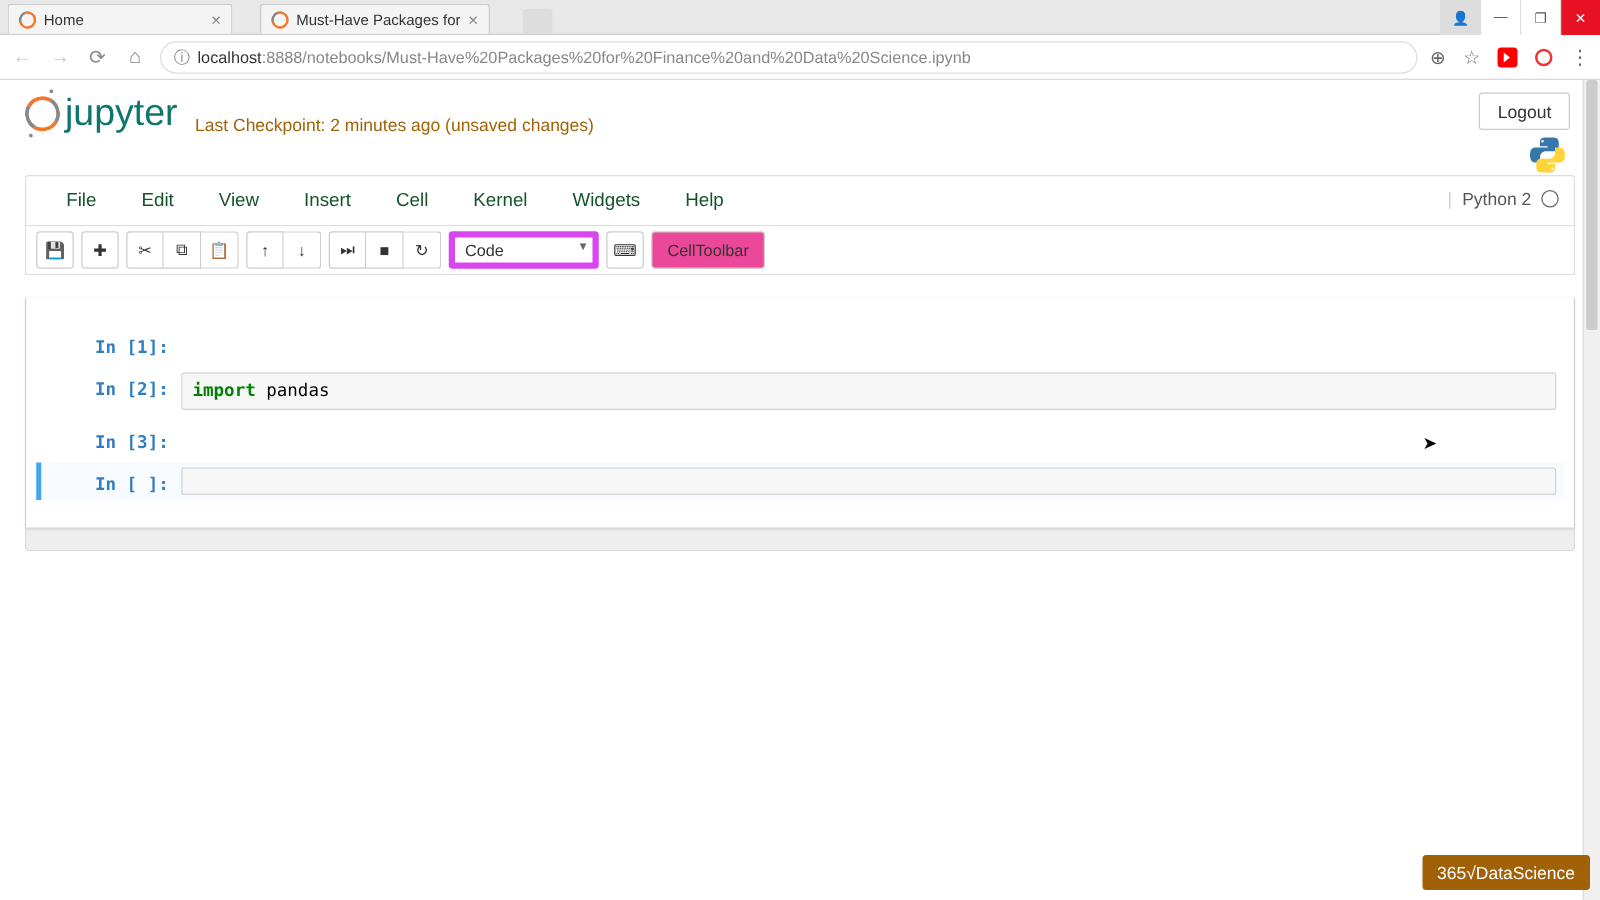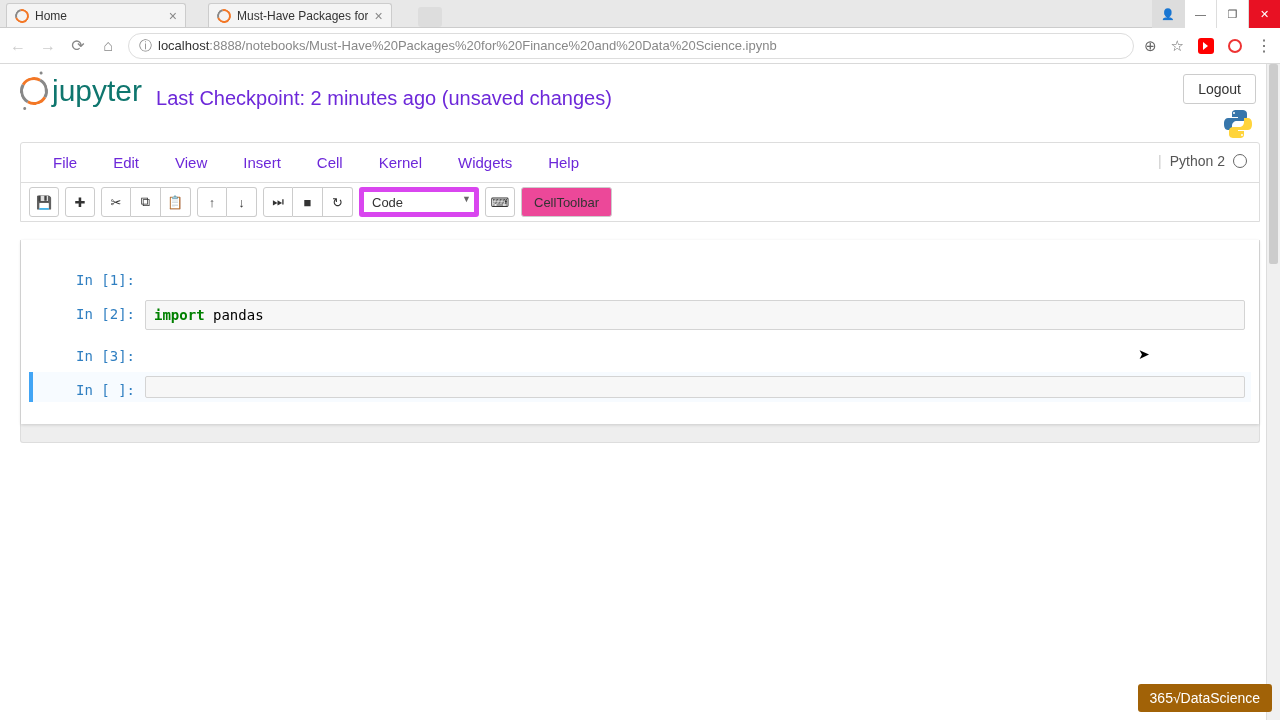--- a/index.html
+++ b/index.html
@@ -39,29 +39,29 @@
 
 
 .jp-header { padding: 10px 20px 0 20px; position: relative; }
 .jp-header-row { display: flex; align-items: baseline; gap: 14px; flex-wrap: wrap; }
 .jp-logo { display: flex; align-items: center; gap: 4px; font-size: 30px; color: #0f766e; font-family: Arial; }
 .jp-logo-icon { width: 28px; height: 28px; border: 3px solid #f37726; border-radius: 50%; border-left-color: #888; border-right-color: #888; transform: rotate(-15deg); position: relative; }
 .jp-logo-icon::before, .jp-logo-icon::after { content: ""; position: absolute; width: 3px; height: 3px; background: #888; border-radius: 50%; }
 .jp-logo-icon::before { top: -6px; right: -2px; }
 .jp-logo-icon::after { bottom: -5px; left: -4px; }
 .jp-title { font-size: 22px; color: #333; font-weight: normal; }
-.jp-checkpoint { font-size: 20px; color: #6d28d9; }
+.jp-checkpoint { font-size: 14px; color: #a16207; }
 .jp-logout { position: absolute; right: 24px; top: 10px; background: #fff; border: 1px solid #ccc; border-radius: 3px; padding: 6px 14px; font-size: 14px; cursor: pointer; color: #333; }
 .jp-python { position: absolute; right: 26px; top: 44px; }
 .jp-python svg { width: 32px; height: 32px; }
 
 
 .jp-menubar-wrap { border: 1px solid #ddd; margin: 32px 20px 0 20px; border-top-left-radius: 3px; border-top-right-radius: 3px; position: relative; }
 .jp-menubar { display: flex; padding: 0 14px; height: 40px; align-items: center; border-bottom: 1px solid #ddd; }
-.menu-item { padding: 0 18px; font-size: 15px; color: #6d28d9; cursor: pointer; }
+.menu-item { padding: 0 18px; font-size: 15px; color: #14532d; cursor: pointer; }
 .kernel-ind { position: absolute; right: 12px; top: 10px; display: flex; align-items: center; gap: 8px; font-size: 14px; color: #555; }
 .kernel-ind .circ { width: 14px; height: 14px; border: 1px solid #666; border-radius: 50%; }
 .kernel-ind .sep { color: #ccc; }
 
 
 .jp-toolbar { display: flex; padding: 4px 8px; gap: 6px; align-items: center; background: #fff; }
 .tb-group { display: flex; }
 .tb-btn { width: 30px; height: 30px; border: 1px solid #ccc; background: #fff; display: flex; align-items: center; justify-content: center; cursor: pointer; font-size: 13px; color: #333; }
 .tb-group .tb-btn + .tb-btn { border-left: none; }
 .tb-group .tb-btn:first-child { border-top-left-radius: 3px; border-bottom-left-radius: 3px; }
@@ -69,21 +69,21 @@
 .tb-select { height: 30px; border: 5px solid #d946ef; border-radius: 3px; padding: 0 22px 0 8px; background: #fff; font-size: 13px; color: #333; appearance: none; position: relative; min-width: 120px; }
 .select-wrap { position: relative; }
 .select-wrap::after { content: "▼"; position: absolute; right: 8px; top: 7px; font-size: 9px; color: #666; pointer-events: none; }
 .tb-text-btn { height: 30px; border: 1px solid #ccc; border-radius: 3px; padding: 0 12px; background: #ec4899; font-size: 13px; color: #333; cursor: pointer; }
 
 
 .notebook-bg { background: #eee; margin: 0 20px; border: 1px solid #ddd; border-top: none; padding: 0; border-bottom-left-radius: 3px; border-bottom-right-radius: 3px; }
 .notebook { background: #fff; margin: 18px 0; padding: 18px 8px; box-shadow: 0 1px 3px rgba(0,0,0,0.15); }
 .cell { display: flex; margin: 4px 0; padding: 4px 6px; }
 .cell.selected { border-left: 4px solid #42a5f5; padding-left: 2px; background: #f7fbff; }
-.prompt { width: 110px; text-align: right; padding: 6px 10px 0 0; font-family: "Consolas", monospace; font-size: 14px; color: #307fc1; flex-shrink: 0; }
+.prompt { width: 110px; text-align: right; padding: 6px 10px 0 0; font-family: "Consolas", monospace; font-size: 14px; color: #307fc1; flex-shrink: 0; font-weight: bold; }
 .input-area { flex: 1; background: #f7f7f7; border: 1px solid #d4d4d4; border-radius: 2px; padding: 6px 8px; font-family: "Consolas", monospace; font-size: 14px; min-height: 20px; }
 .kw { color: #008000; font-weight: bold; }
 
 
 .watermark { position: absolute; right: 8px; bottom: 8px; background: #a16207; color: #fff; padding: 6px 12px; border-radius: 3px; font-size: 14px; font-weight: 500; display: flex; align-items: center; }
 
 
 .mouse-cursor { position: absolute; left: 1138px; top: 346px; font-size: 14px; color: #000; pointer-events: none; }
 
 

